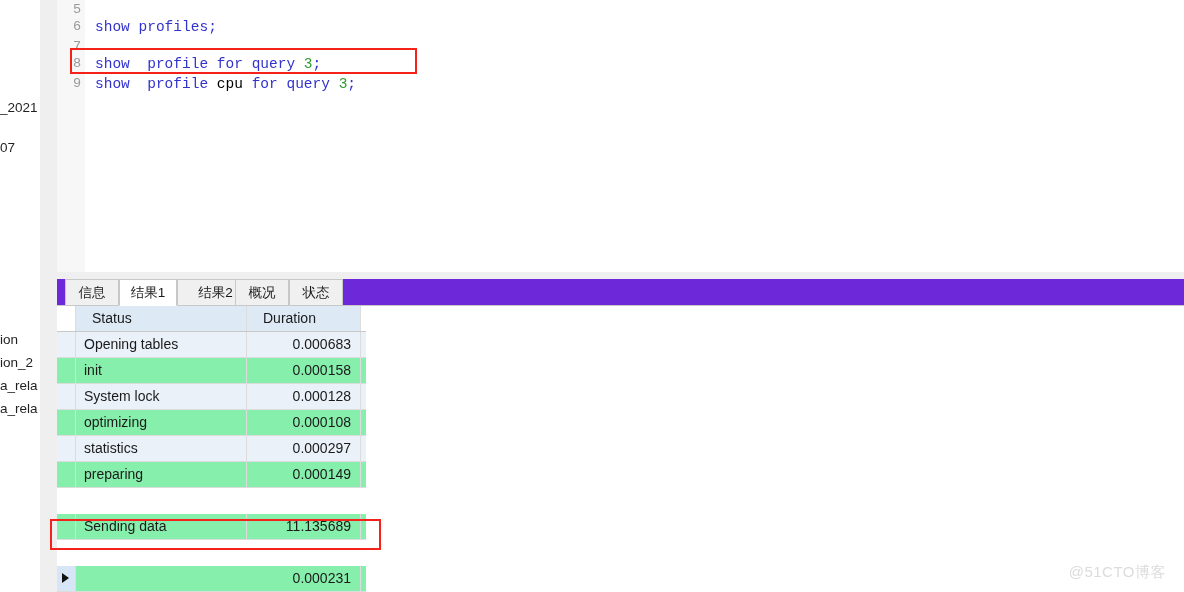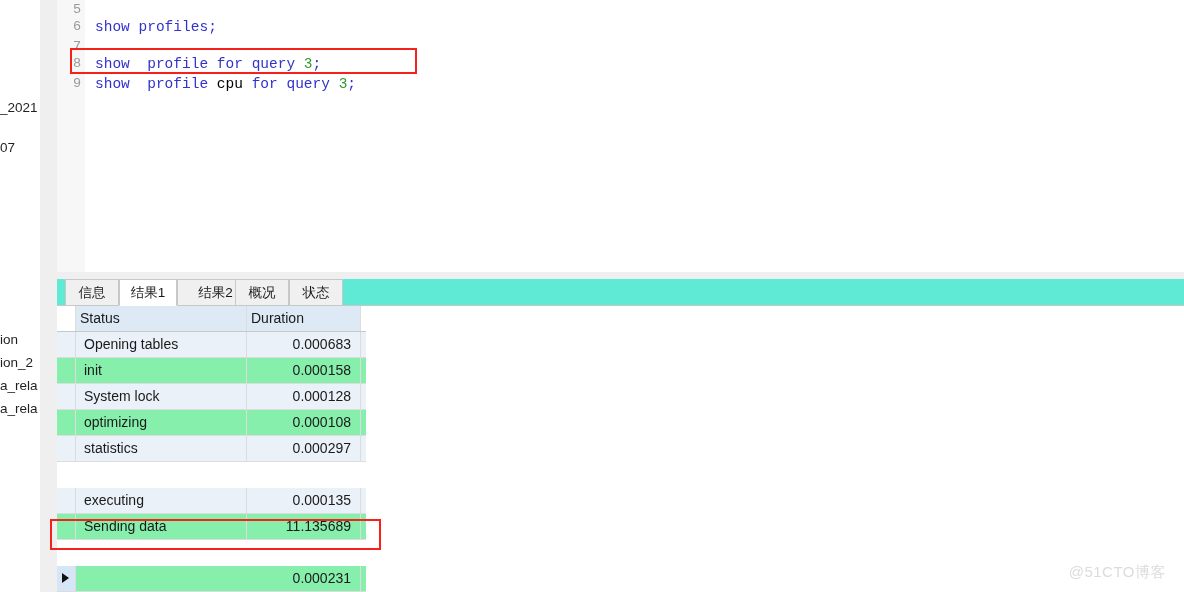--- a/index.html
+++ b/index.html
@@ -96,21 +96,21 @@
     width: 1127px;
     height: 7px;
     background: #efefef;
   }
 
   
   .tabstrip {
     position: absolute;
     left: 57px; top: 279px;
     width: 1127px; height: 27px;
-    background: #5eead4;
+    background: #6d28d9;
   }
   .tabstrip-base {
     position: absolute;
     left: 0; bottom: 0;
     width: 100%; height: 1px;
     background: #c8c8c8;
   }
   .tab {
     position: absolute;
     top: 0;
@@ -202,21 +202,21 @@
     text-align: right;
     font-size: 14px;
     color: #1a1a1a;
     white-space: nowrap;
     font-family: "Liberation Sans", sans-serif;
   }
   .row.hdr .cell-status,
   .row.hdr .cell-dur {
     background: #dde9f5;
     text-align: left;
-    padding-left: 4px;
+    padding-left: 16px;
     padding-right: 0;
     color: #1a1a1a;
   }
   .row.hdr .cell-ind { background: #ffffff; }
 
   
   .watermark {
     position: absolute;
     right: 18px; bottom: 10px;
     font-size: 15px;
@@ -290,24 +290,24 @@
         <div class="row even" style="top: 104px;">
           <div class="cell-ind"></div>
           <div class="cell-status">optimizing</div>
           <div class="cell-dur">0.000108</div>
         </div>
         <div class="row odd" style="top: 130px;">
           <div class="cell-ind"></div>
           <div class="cell-status">statistics</div>
           <div class="cell-dur">0.000297</div>
         </div>
-        <div class="row odd" style="top: 182px;">
-          <div class="cell-ind"></div>
-          <div class="cell-status">executing</div>
-          <div class="cell-dur">0.000135</div>
+        <div class="row even" style="top: 156px;">
+          <div class="cell-ind"></div>
+          <div class="cell-status">preparing</div>
+          <div class="cell-dur">0.000149</div>
         </div>
         <div class="row even" style="top: 208px;">
           <div class="cell-ind"></div>
           <div class="cell-status">Sending data</div>
           <div class="cell-dur">11.135689</div>
         </div>
         <div class="row even" style="top: 260px;">
           <div class="cell-ind sel">
             <div class="arrow"></div>
           </div>

